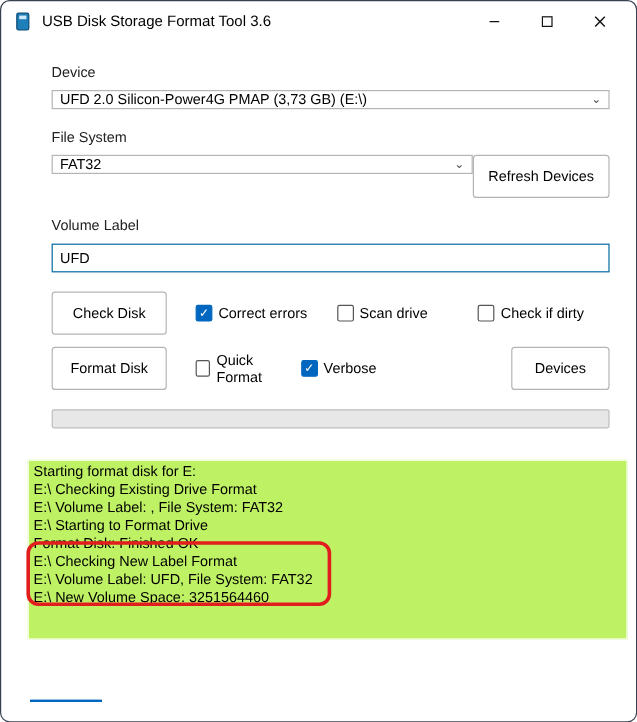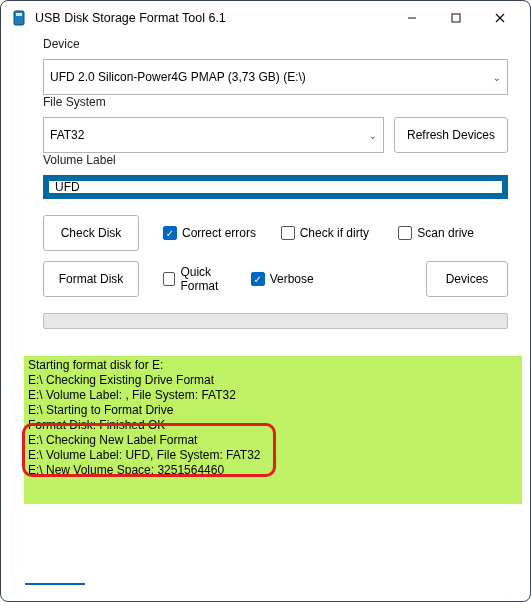--- a/index.html
+++ b/index.html
@@ -27,52 +27,52 @@
   }
   .title-text { font-size: 12.5px; flex: 1; }
   .winbtn {
     width: 44px; height: 30px;
     display: flex; align-items: center; justify-content: center;
     color: #111;
   }
   .content {
     padding: 2px 22px 10px 42px;
   }
-  .label { font-size: 12px; margin-bottom: 8px; color: #222; }
+  .label { font-size: 12px; margin-top: 16px; margin-bottom: 8px; color: #222; }
   .label.first { }
   .select {
     width: 100%;
-    height: 36px;
+    height: 16px;
     border: 1px solid #b5b5b5;
     background: #fff;
     padding: 0 22px 0 6px;
     font-size: 12px;
     display: flex; align-items: center;
     position: relative;
   }
   .select .chev {
     position: absolute; right: 6px; top: 50%; transform: translateY(-50%);
     font-size: 10px; color: #555;
   }
-  .fsrow { display: flex; gap: 10px; align-items: stretch; }
+  .fsrow { display: flex; align-items: stretch; }
   .fsrow .select { flex: 1; }
   .btn {
     border: 1px solid #b5b5b5;
     background: #fff;
     font-size: 12px;
     height: 36px;
     padding: 0 12px;
     border-radius: 3px;
     display: inline-flex; align-items: center; justify-content: center;
     white-space: nowrap;
   }
   .textinput {
     width: 100%;
     height: 24px;
-    border: 6px solid #0369a1;
+    border: 1px solid #0369a1;
     background: #fff;
     padding: 0 6px;
     font-size: 12px;
     display: flex; align-items: center;
   }
   .row {
     display: flex;
     align-items: center;
     gap: 8px;
     margin-top: 16px;
@@ -132,21 +132,21 @@
 </head>
 <body>
 
 <div class="titlebar">
   <div class="title-icon">
     <svg width="14" height="16" viewBox="0 0 14 16">
       <rect x="2" y="1" width="10" height="14" rx="1.5" fill="#1f7fba" stroke="#0b4a73" stroke-width="1"></rect>
       <rect x="4" y="3" width="6" height="3" fill="#cfe8fb"></rect>
     </svg>
   </div>
-  <div class="title-text">USB Disk Storage Format Tool 6.1</div>
+  <div class="title-text">USB Disk Storage Format Tool 3.6</div>
   <div class="winbtn">
     <svg width="10" height="10">
         <line x1="1" y1="5" x2="9" y2="5" stroke="#111" stroke-width="1"></line>
       </svg>
   </div>
   <div class="winbtn">
     <svg width="10" height="10">
         <rect x="1" y="1" width="8" height="8" fill="none" stroke="#111" stroke-width="1"></rect>
       </svg>
   </div>
@@ -182,25 +182,25 @@
 
   <div class="row">
     <div class="btn w">Check Disk</div>
     <div class="spacer1"></div>
     <label class="chk">
       <span class="chkbox checked">✓</span>
       <span>Correct errors</span>
     </label>
     <label class="chk">
       <span class="chkbox"></span>
+      <span>Scan drive</span>
+    </label>
+    <label class="chk">
+      <span class="chkbox"></span>
       <span>Check if dirty</span>
-    </label>
-    <label class="chk">
-      <span class="chkbox"></span>
-      <span>Scan drive</span>
     </label>
   </div>
 
   <div class="row second">
     <div class="btn w">Format Disk</div>
     <div class="spacer1"></div>
     <label class="chk">
       <span class="chkbox"></span>
       <span>Quick Format</span>
     </label>

